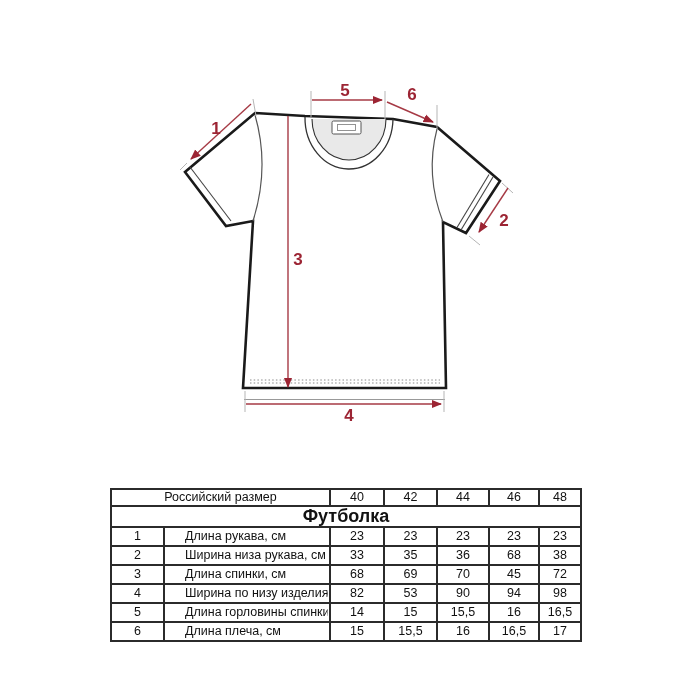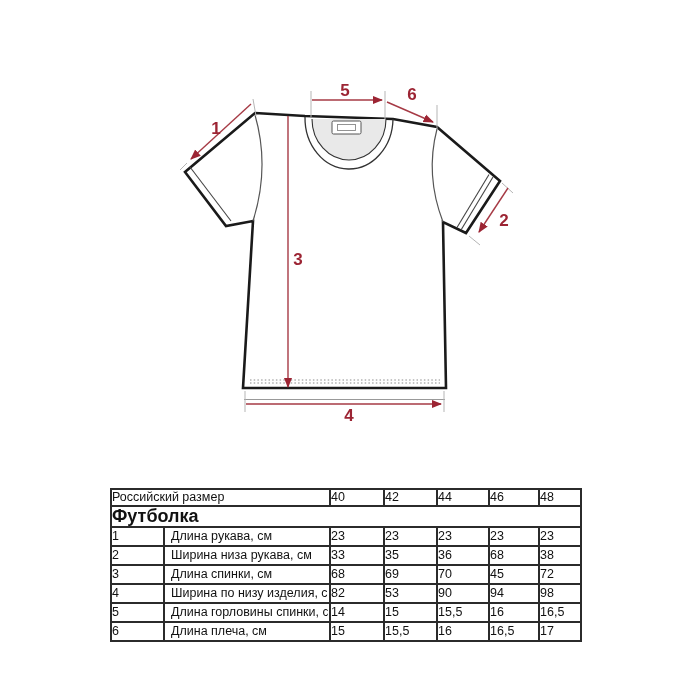--- a/index.html
+++ b/index.html
@@ -8,24 +8,24 @@
   .drawing{position:absolute;left:0;top:0;}
   .dim-label{font-family:"Liberation Sans",sans-serif;font-weight:bold;font-size:17px;}
   table.size-table{
     position:absolute;left:110px;top:488px;width:470px;
     border-collapse:collapse;table-layout:fixed;
     font-size:12.5px;color:#111;
   }
   table.size-table td{
     border:2px solid #2b2b2b;
     padding:0 0;height:17px;line-height:1.05;
-    text-align:left;vertical-align:middle;
+    text-align:center;vertical-align:middle;
     overflow:hidden;white-space:nowrap;
   }
-  table.size-table td.desc{text-align:left;padding-left:6px;border-radius:9px;}
+  table.size-table td.desc{text-align:left;padding-left:20px;border-radius:9px;}
   table.size-table tr.hdr td{height:15px;}
   table.size-table tr.section td{height:18px;font-weight:bold;font-size:18px;}
 </style>
 </head>
 <body>
 
 <div class="page">
 
   <svg class="drawing" width="700" height="470" viewBox="0 0 700 470">
     <defs>

